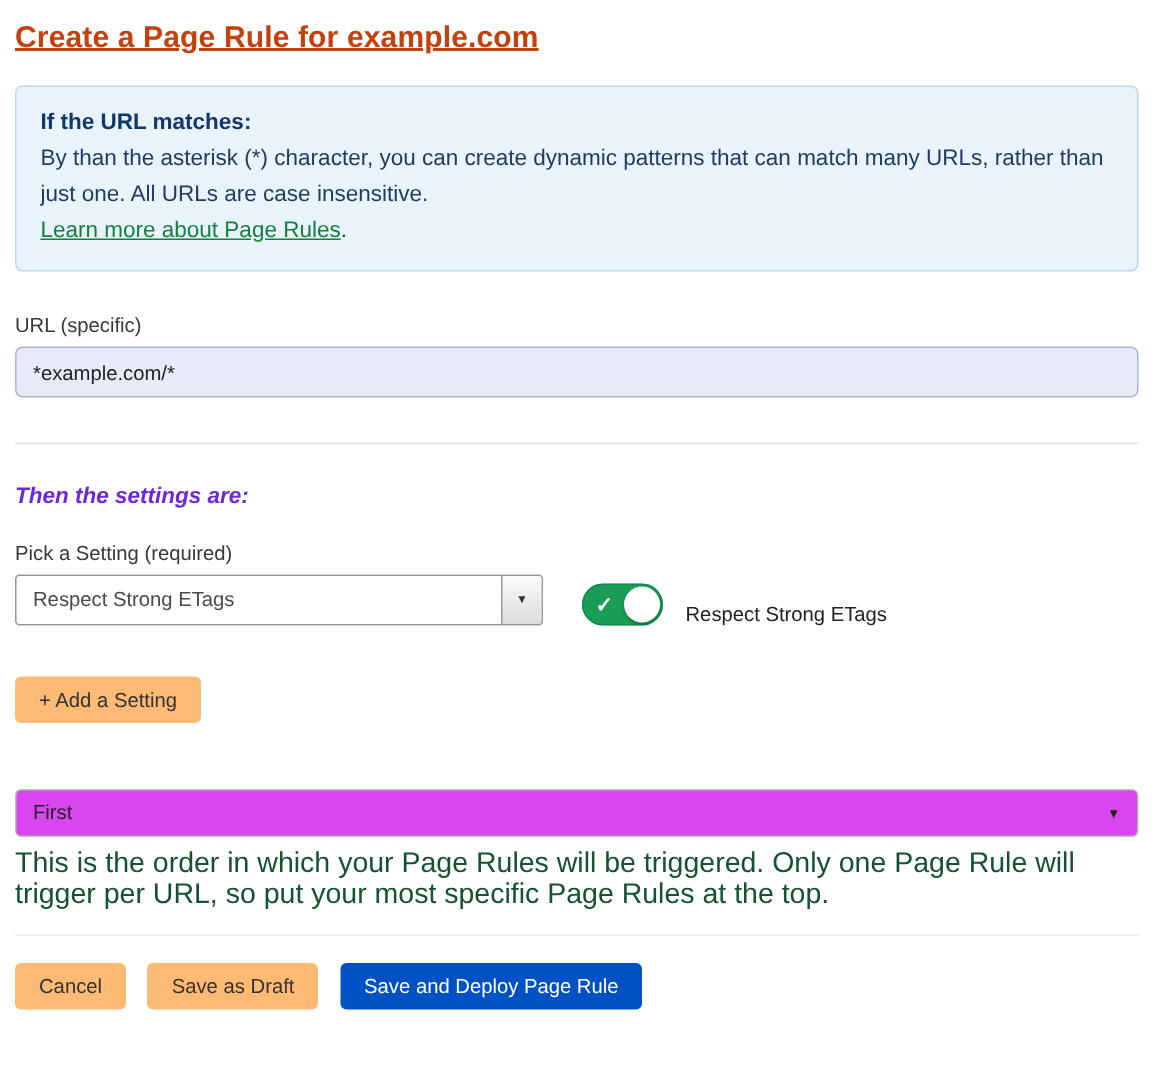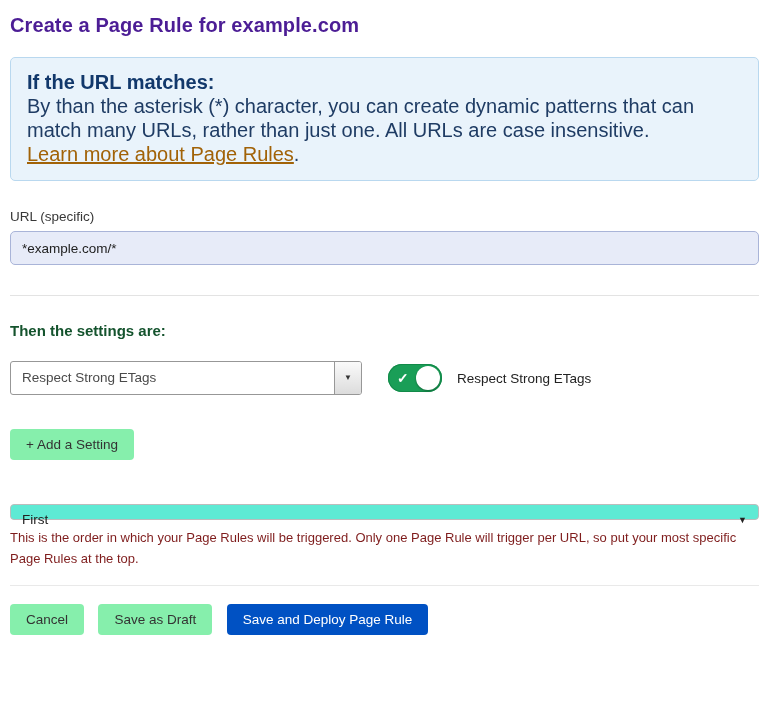--- a/index.html
+++ b/index.html
@@ -5,38 +5,38 @@
   * { box-sizing: border-box; }
   html, body { margin: 0; padding: 0; background: #ffffff; }
   body {
     width: 769px; height: 718px; overflow: hidden;
     font-family: "Liberation Sans", sans-serif;
     color: #303030;
   }
   .page { padding: 12px 10px 12px 10px; }
 
   .page-title {
-    font-size: 20px; font-weight: bold; color: #4c1d95;
-    margin: 2px 0 20px 0; letter-spacing: 0.1px;
+    font-size: 20px; font-weight: bold; color: #c2410c;
+    margin: 2px 0 20px 0; letter-spacing: 0.1px; text-decoration: underline;
   }
 
   
   .info-box {
     background: #e9f3fb;
     border: 1px solid #b9d8ef;
     border-radius: 5px;
     padding: 12px 16px 14px 16px;
     color: #1f3c64;
-    font-size: 20px;
+    font-size: 15px;
     line-height: 24px;
     margin-bottom: 28px;
   }
   .info-box .info-heading { font-weight: bold; color: #12386b; }
   .info-box a, .info-box .info-link {
-    color: #a16207; text-decoration: underline; cursor: pointer;
+    color: #15803d; text-decoration: underline; cursor: pointer;
   }
 
   .field-label {
     font-size: 13.5px; color: #383838; margin: 0 0 7px 0;
   }
 
   .url-input {
     display: block; width: 100%; height: 34px;
     background: #e7ebf8;
     border: 1px solid #a9b4d8;
@@ -47,26 +47,27 @@
     outline: none;
     margin-bottom: 30px;
   }
 
   .divider {
     border: none; border-top: 1px solid #e3e3e3;
     margin: 0 0 26px 0;
   }
 
   .section-heading {
-    font-size: 15px; font-weight: bold; color: #14532d;
+    font-size: 15px; font-weight: bold; color: #6d28d9;
     margin: 0 0 22px 0;
-  }
-
-  
-  .setting-row { display: flex; align-items: center; margin-bottom: 34px; }
+    font-style: italic;
+  }
+
+  
+  .setting-row { display: flex; align-items: flex-end; margin-bottom: 34px; }
 
   .setting-select {
     display: inline-flex; align-items: stretch;
     width: 352px; height: 34px;
     border: 1px solid #979797; border-radius: 3px;
     background: #ffffff; cursor: pointer; overflow: hidden;
   }
   .setting-select .select-value {
     flex: 1; font-size: 13.5px; color: #4a4a4a;
     line-height: 32px; padding-left: 11px;
@@ -98,42 +99,42 @@
     box-shadow: 0 1px 2px rgba(0,0,0,0.35);
   }
   .toggle-label { font-size: 13.5px; color: #222; margin-left: 15px; }
 
   .btn {
     display: inline-block; height: 31px; line-height: 31px;
     padding: 0 16px; border: none; border-radius: 4px;
     font-family: "Liberation Sans", sans-serif;
     font-size: 13.5px; cursor: pointer; vertical-align: middle;
   }
-  .btn-gray { background: #86efac; color: #333333; }
+  .btn-gray { background: #fdba74; color: #333333; }
   .btn-blue { background: #0051c3; color: #ffffff; }
 
   .add-setting-wrap { margin-bottom: 44px; }
 
   
   .order-select {
-    position: relative; width: 100%; height: 16px;
+    position: relative; width: 100%; height: 32px;
     border: 1px solid #bcbcbc; border-radius: 4px;
-    background: #5eead4; cursor: pointer;
+    background: #d946ef; cursor: pointer;
     margin-bottom: 7px;
   }
   .order-select .select-value {
     font-size: 13.5px; color: #222; line-height: 30px; padding-left: 11px;
   }
   .order-select .order-caret {
     position: absolute; right: 11px; top: 11px;
     font-size: 9px; color: #222; line-height: 1;
   }
 
   .help-text {
-    font-size: 13px; color: #7f1d1d; line-height: 21px;
+    font-size: 19px; color: #14532d; line-height: 21px;
     margin: 0 0 16px 0; max-width: 752px;
   }
 
   .footer-divider {
     border: none; border-top: 1px solid #e9e9e9;
     margin: 0 0 18px 0;
   }
   .footer-actions .btn { margin-right: 10px; }
 </style>
 </head>
@@ -151,20 +152,21 @@
     </div>
   </div>
 
   <div class="field-label">URL (specific)</div>
   <input class="url-input" type="text" value="*example.com/*" style="">
 
   <hr class="divider">
 
   <div class="section-heading">Then the settings are:</div>
 
+  <div class="field-label">Pick a Setting (required)</div>
 
   <div class="setting-row">
     <div class="setting-select">
       <div class="select-value">Respect Strong ETags</div>
       <div class="select-caret-box">
         <span class="caret-glyph">▼</span>
       </div>
     </div>
 
     <div class="toggle">

